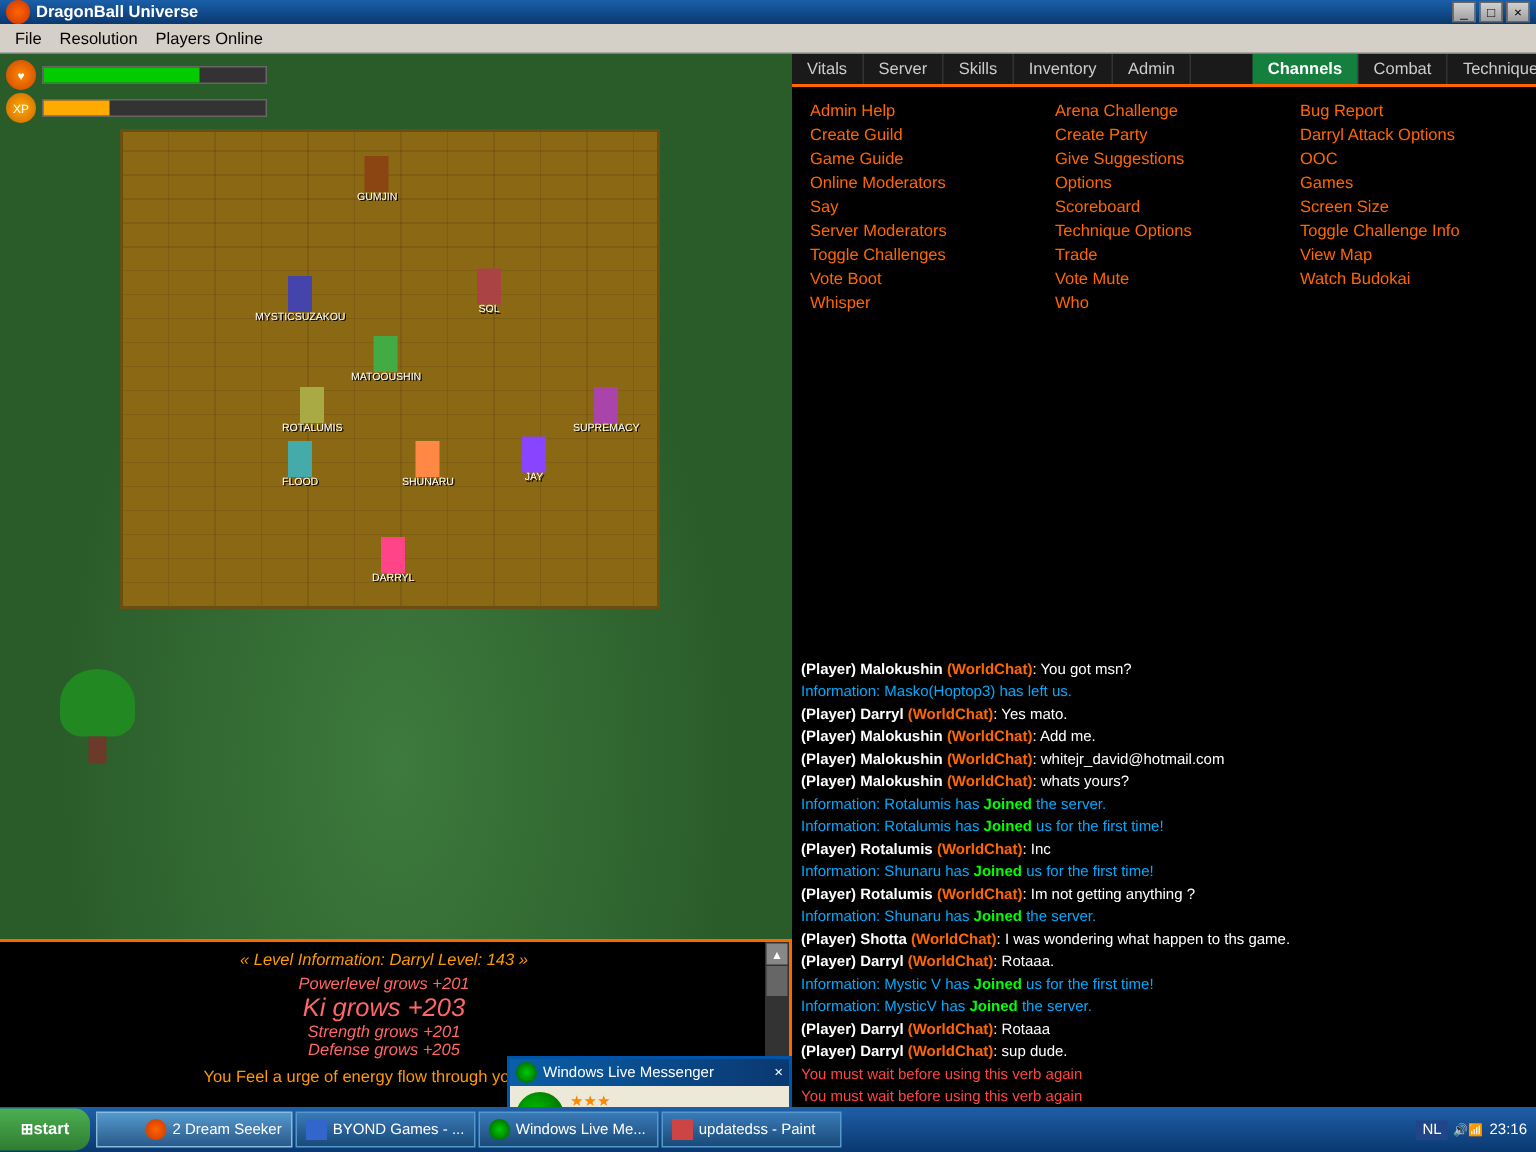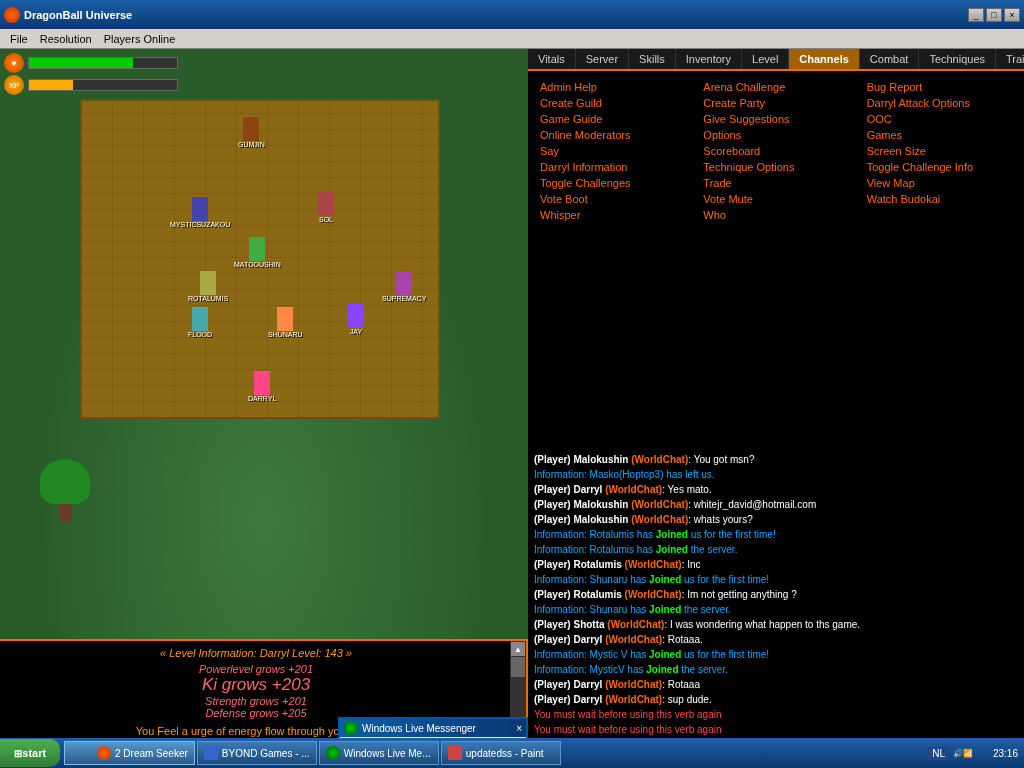--- a/index.html
+++ b/index.html
@@ -1,21 +1,21 @@
 <!DOCTYPE html>
 <html><head>
   <meta charset="utf-8">
   <style>
     * { margin: 0; padding: 0; box-sizing: border-box; }
     body { width: 1024px; height: 768px; overflow: hidden; font-family: 'Tahoma', Arial, sans-serif; font-size: 11px; background: #000; }
 
     
     #title-bar {
       background: linear-gradient(to bottom, #1a5fa8, #0a3870);
-      height: 29px;
+      height: 16px;
       display: flex;
       align-items: center;
       justify-content: space-between;
       padding: 0 4px;
       color: white;
       text-align: center;
     }
     #title-bar .title-left { display: flex; align-items: center; gap: 4px; }
     #title-bar .title-icon { width: 16px; height: 16px; background: radial-gradient(circle, #ff6600, #cc3300); border-radius: 50%; }
     #title-bar .title-text { font-size: 11px; font-weight: bold; }
@@ -69,21 +69,21 @@
       background: #1a1a1a;
       border-bottom: 2px solid #ff6600;
     }
     .tab {
       padding: 4px 10px;
       font-size: 11px;
       color: #ccc;
       cursor: pointer;
       border-right: 1px solid #333;
     }
-    .tab.active { background: #a16207; color: white; font-weight: bold; }
+    .tab.active { background: #15803d; color: white; font-weight: bold; margin-left: 41px; }
 
     
     #channel-menu {
       flex: 1;
       padding: 8px;
       color: white;
     }
     .channel-columns {
       display: grid;
       grid-template-columns: 1fr 1fr 1fr;
@@ -190,21 +190,21 @@
       display: flex; align-items: center; padding: 0 6px; gap: 4px;
       cursor: pointer; margin-right: 2px; border: 1px solid #5599cc;
       white-space: nowrap; overflow: hidden;
     }
     .taskbar-item.active { background: linear-gradient(to bottom, #5599cc, #2a5a8a); border-color: #88bbdd; padding-left: 32px; }
     #taskbar-right {
       margin-left: auto;
       display: flex; align-items: center; gap: 4px;
       padding-right: 6px; color: white; font-size: 10px;
     }
-    .time-display { font-size: 10px; color: white; margin-left: 16px; }
+    .time-display { font-size: 10px; color: white; }
 
     
     .sprite { position: absolute; text-align: center; font-size: 8px; color: white; }
 
     
     .col1 { }
     .col2 { }
     .col3 { }
 
     #right-chat-wrapper {
@@ -306,37 +306,37 @@
     </div>
   </div>
 
   <div id="right-panel-container">
 
     <div id="tabs">
       <div class="tab">Vitals</div>
       <div class="tab">Server</div>
       <div class="tab">Skills</div>
       <div class="tab">Inventory</div>
-      <div class="tab">Level</div>
+      <div class="tab">Admin</div>
       <div class="tab active">Channels</div>
       <div class="tab">Combat</div>
       <div class="tab">Techniques</div>
       <div class="tab">Training</div>
     </div>
 
     <div id="channel-menu">
       <div class="channel-columns">
 
         <div class="col1">
           <div class="channel-item">Admin Help</div>
           <div class="channel-item">Create Guild</div>
           <div class="channel-item">Game Guide</div>
           <div class="channel-item">Online Moderators</div>
           <div class="channel-item">Say</div>
-          <div class="channel-item">Darryl Information</div>
+          <div class="channel-item">Server Moderators</div>
           <div class="channel-item">Toggle Challenges</div>
           <div class="channel-item">Vote Boot</div>
           <div class="channel-item">Whisper</div>
         </div>
 
         <div class="col2">
           <div class="channel-item">Arena Challenge</div>
           <div class="channel-item">Create Party</div>
           <div class="channel-item">Give Suggestions</div>
           <div class="channel-item">Options</div>
@@ -358,24 +358,25 @@
           <div class="channel-item">Watch Budokai</div>
         </div>
       </div>
     </div>
 
     <div id="right-chat-wrapper">
 
       <div class="chat-line"><span class="player">(Player) Malokushin </span><span class="worldchat">(WorldChat)</span><span>: You got msn?</span></div>
       <div class="chat-line" style="color:#00aaff;">Information: Masko(Hoptop3) has left us.</div>
       <div class="chat-line"><span class="player">(Player) Darryl </span><span class="worldchat">(WorldChat)</span><span>: Yes mato.</span></div>
+      <div class="chat-line"><span class="player">(Player) Malokushin </span><span class="worldchat">(WorldChat)</span><span>: Add me.</span></div>
       <div class="chat-line"><span class="player">(Player) Malokushin </span><span class="worldchat">(WorldChat)</span><span>: whitejr_david@hotmail.com</span></div>
       <div class="chat-line"><span class="player">(Player) Malokushin </span><span class="worldchat">(WorldChat)</span><span>: whats yours?</span></div>
+      <div class="chat-line" style="color:#00aaff;">Information: Rotalumis has <span style="color:#00ff00;font-weight:bold;">Joined</span> the server.</div>
       <div class="chat-line" style="color:#00aaff;">Information: Rotalumis has <span style="color:#00ff00;font-weight:bold;">Joined</span> us for the first time!</div>
-      <div class="chat-line" style="color:#00aaff;">Information: Rotalumis has <span style="color:#00ff00;font-weight:bold;">Joined</span> the server.</div>
       <div class="chat-line"><span class="player">(Player) Rotalumis </span><span class="worldchat">(WorldChat)</span><span>: Inc</span></div>
       <div class="chat-line" style="color:#00aaff;">Information: Shunaru has <span style="color:#00ff00;font-weight:bold;">Joined</span> us for the first time!</div>
       <div class="chat-line"><span class="player">(Player) Rotalumis </span><span class="worldchat">(WorldChat)</span><span>: Im not getting anything ?</span></div>
       <div class="chat-line" style="color:#00aaff;">Information: Shunaru has <span style="color:#00ff00;font-weight:bold;">Joined</span> the server.</div>
       <div class="chat-line"><span class="player">(Player) Shotta </span><span class="worldchat">(WorldChat)</span><span>: I was wondering what happen to ths game.</span></div>
       <div class="chat-line"><span class="player">(Player) Darryl </span><span class="worldchat">(WorldChat)</span><span>: Rotaaa.</span></div>
       <div class="chat-line" style="color:#00aaff;">Information: Mystic V has <span style="color:#00ff00;font-weight:bold;">Joined</span> us for the first time!</div>
       <div class="chat-line" style="color:#00aaff;">Information: MysticV has <span style="color:#00ff00;font-weight:bold;">Joined</span> the server.</div>
       <div class="chat-line"><span class="player">(Player) Darryl </span><span class="worldchat">(WorldChat)</span><span>: Rotaaa</span></div>
       <div class="chat-line"><span class="player">(Player) Darryl </span><span class="worldchat">(WorldChat)</span><span>: sup dude.</span></div>

